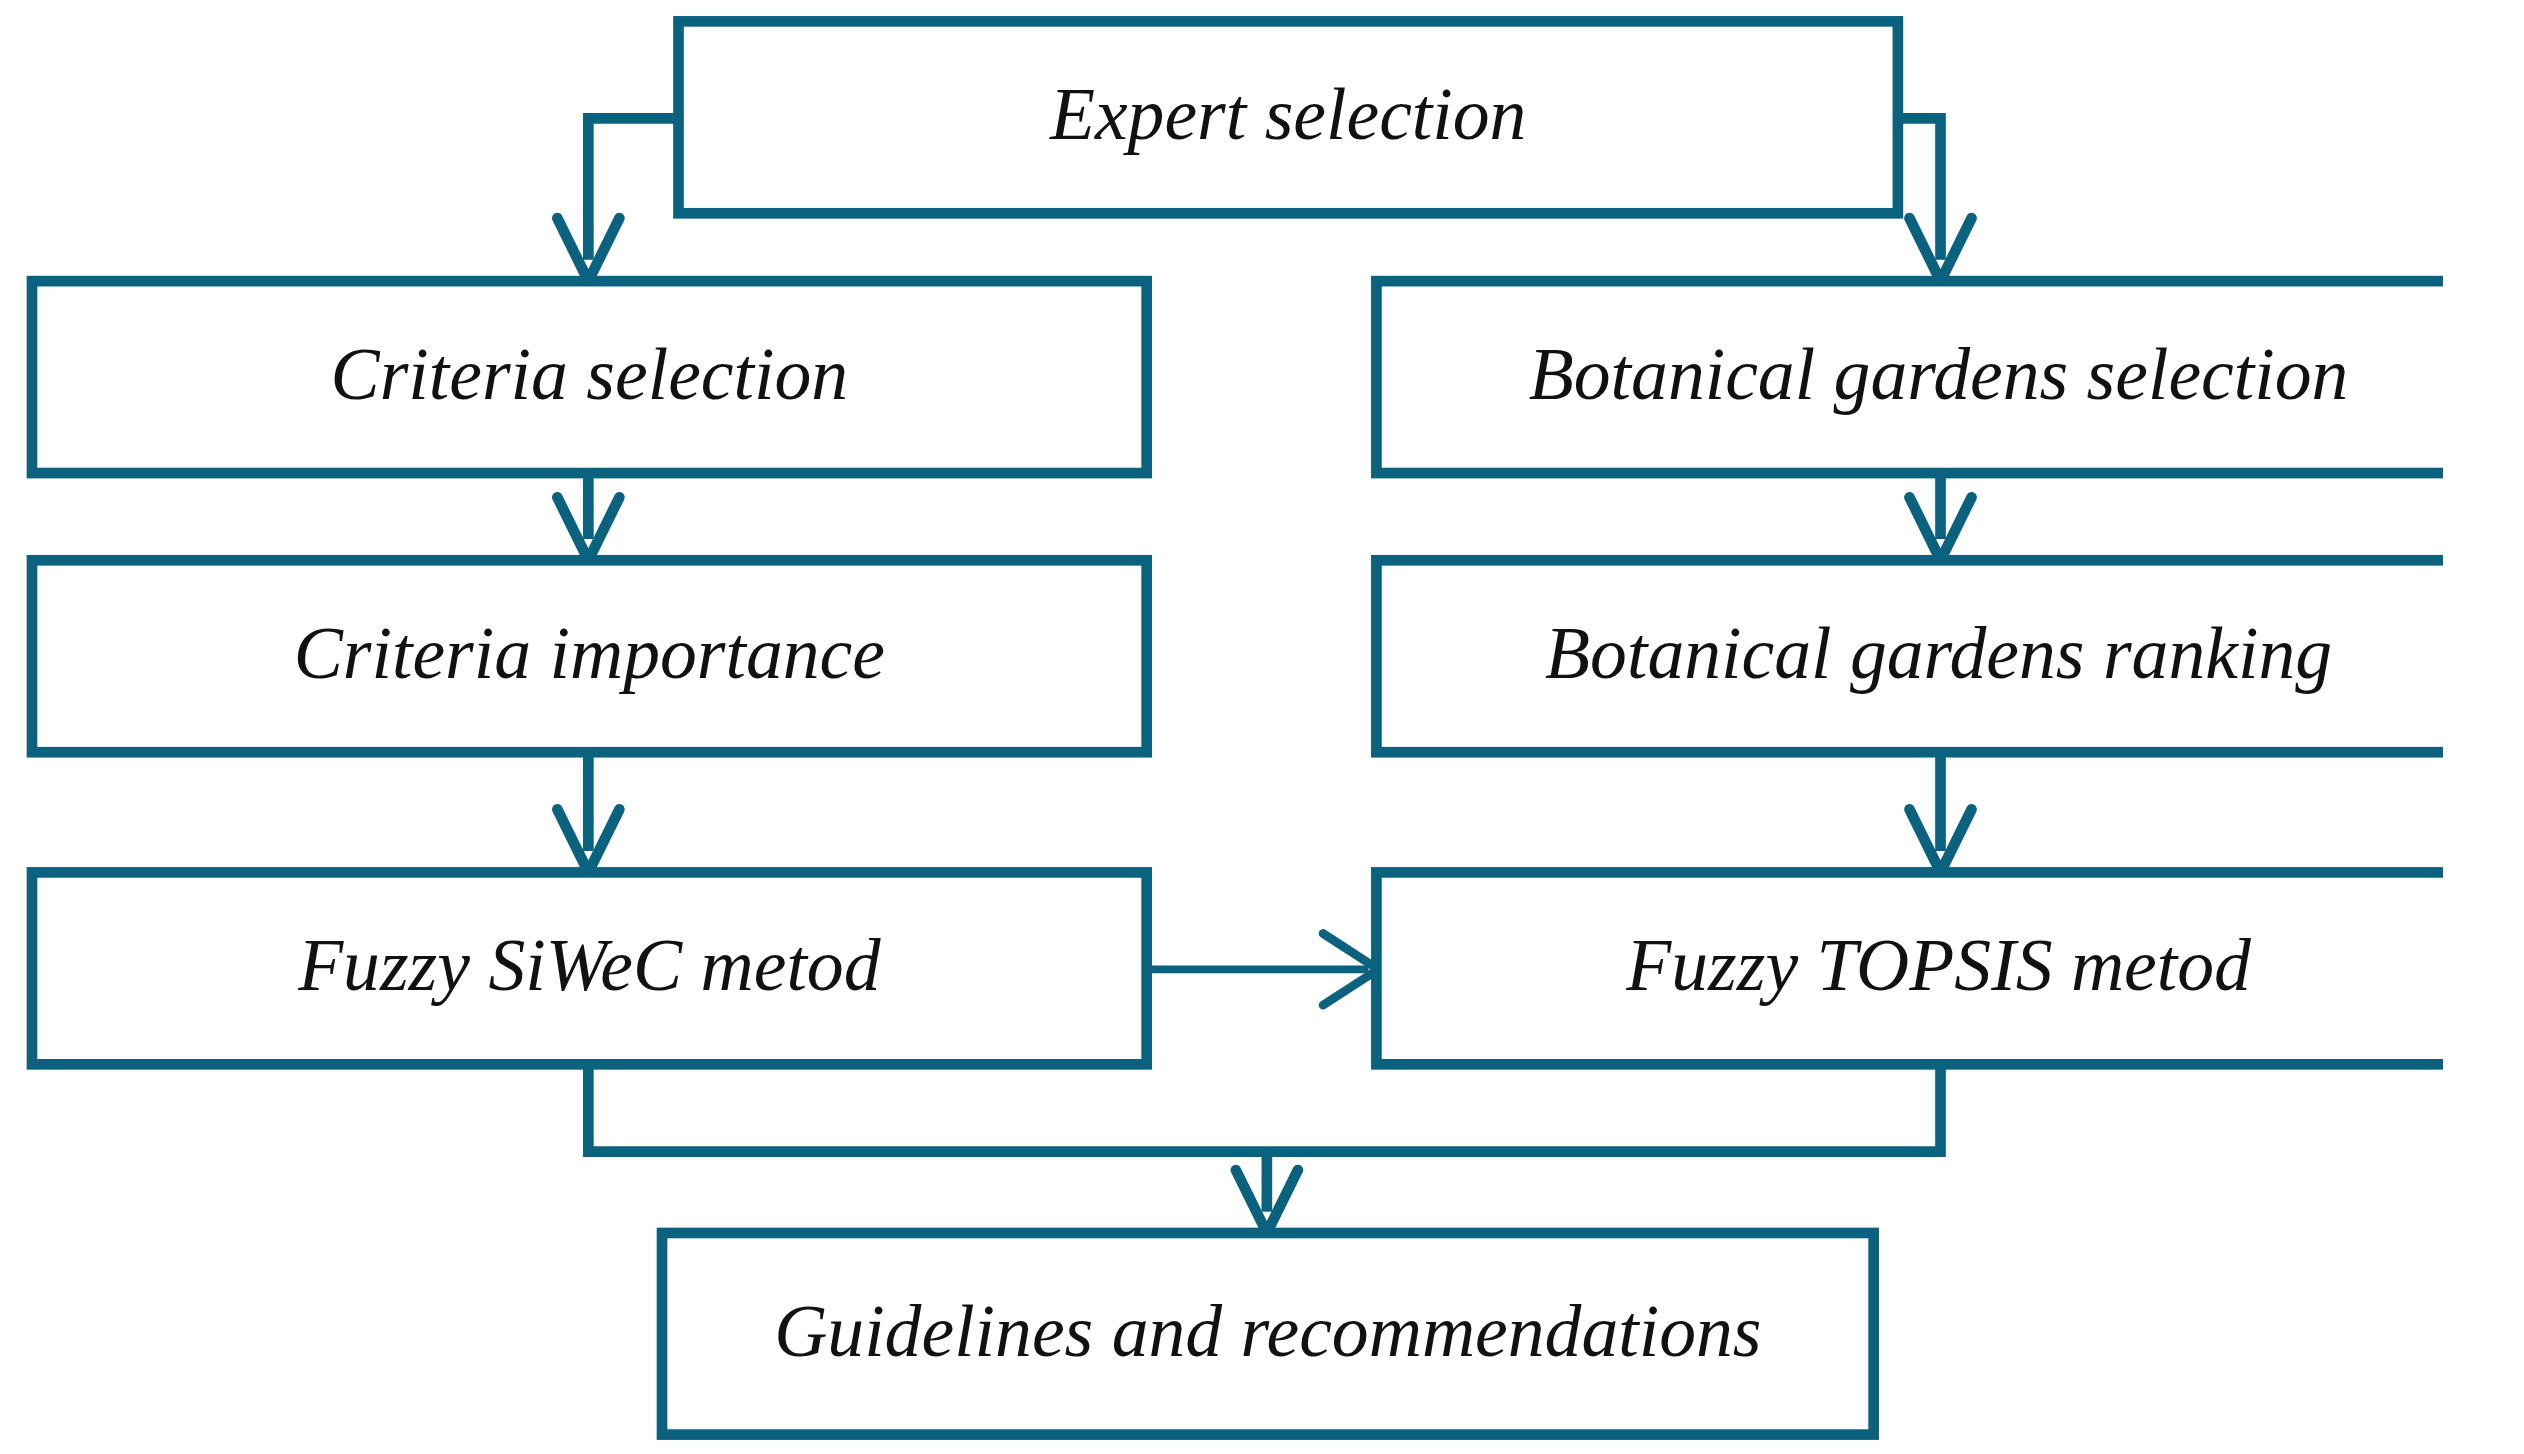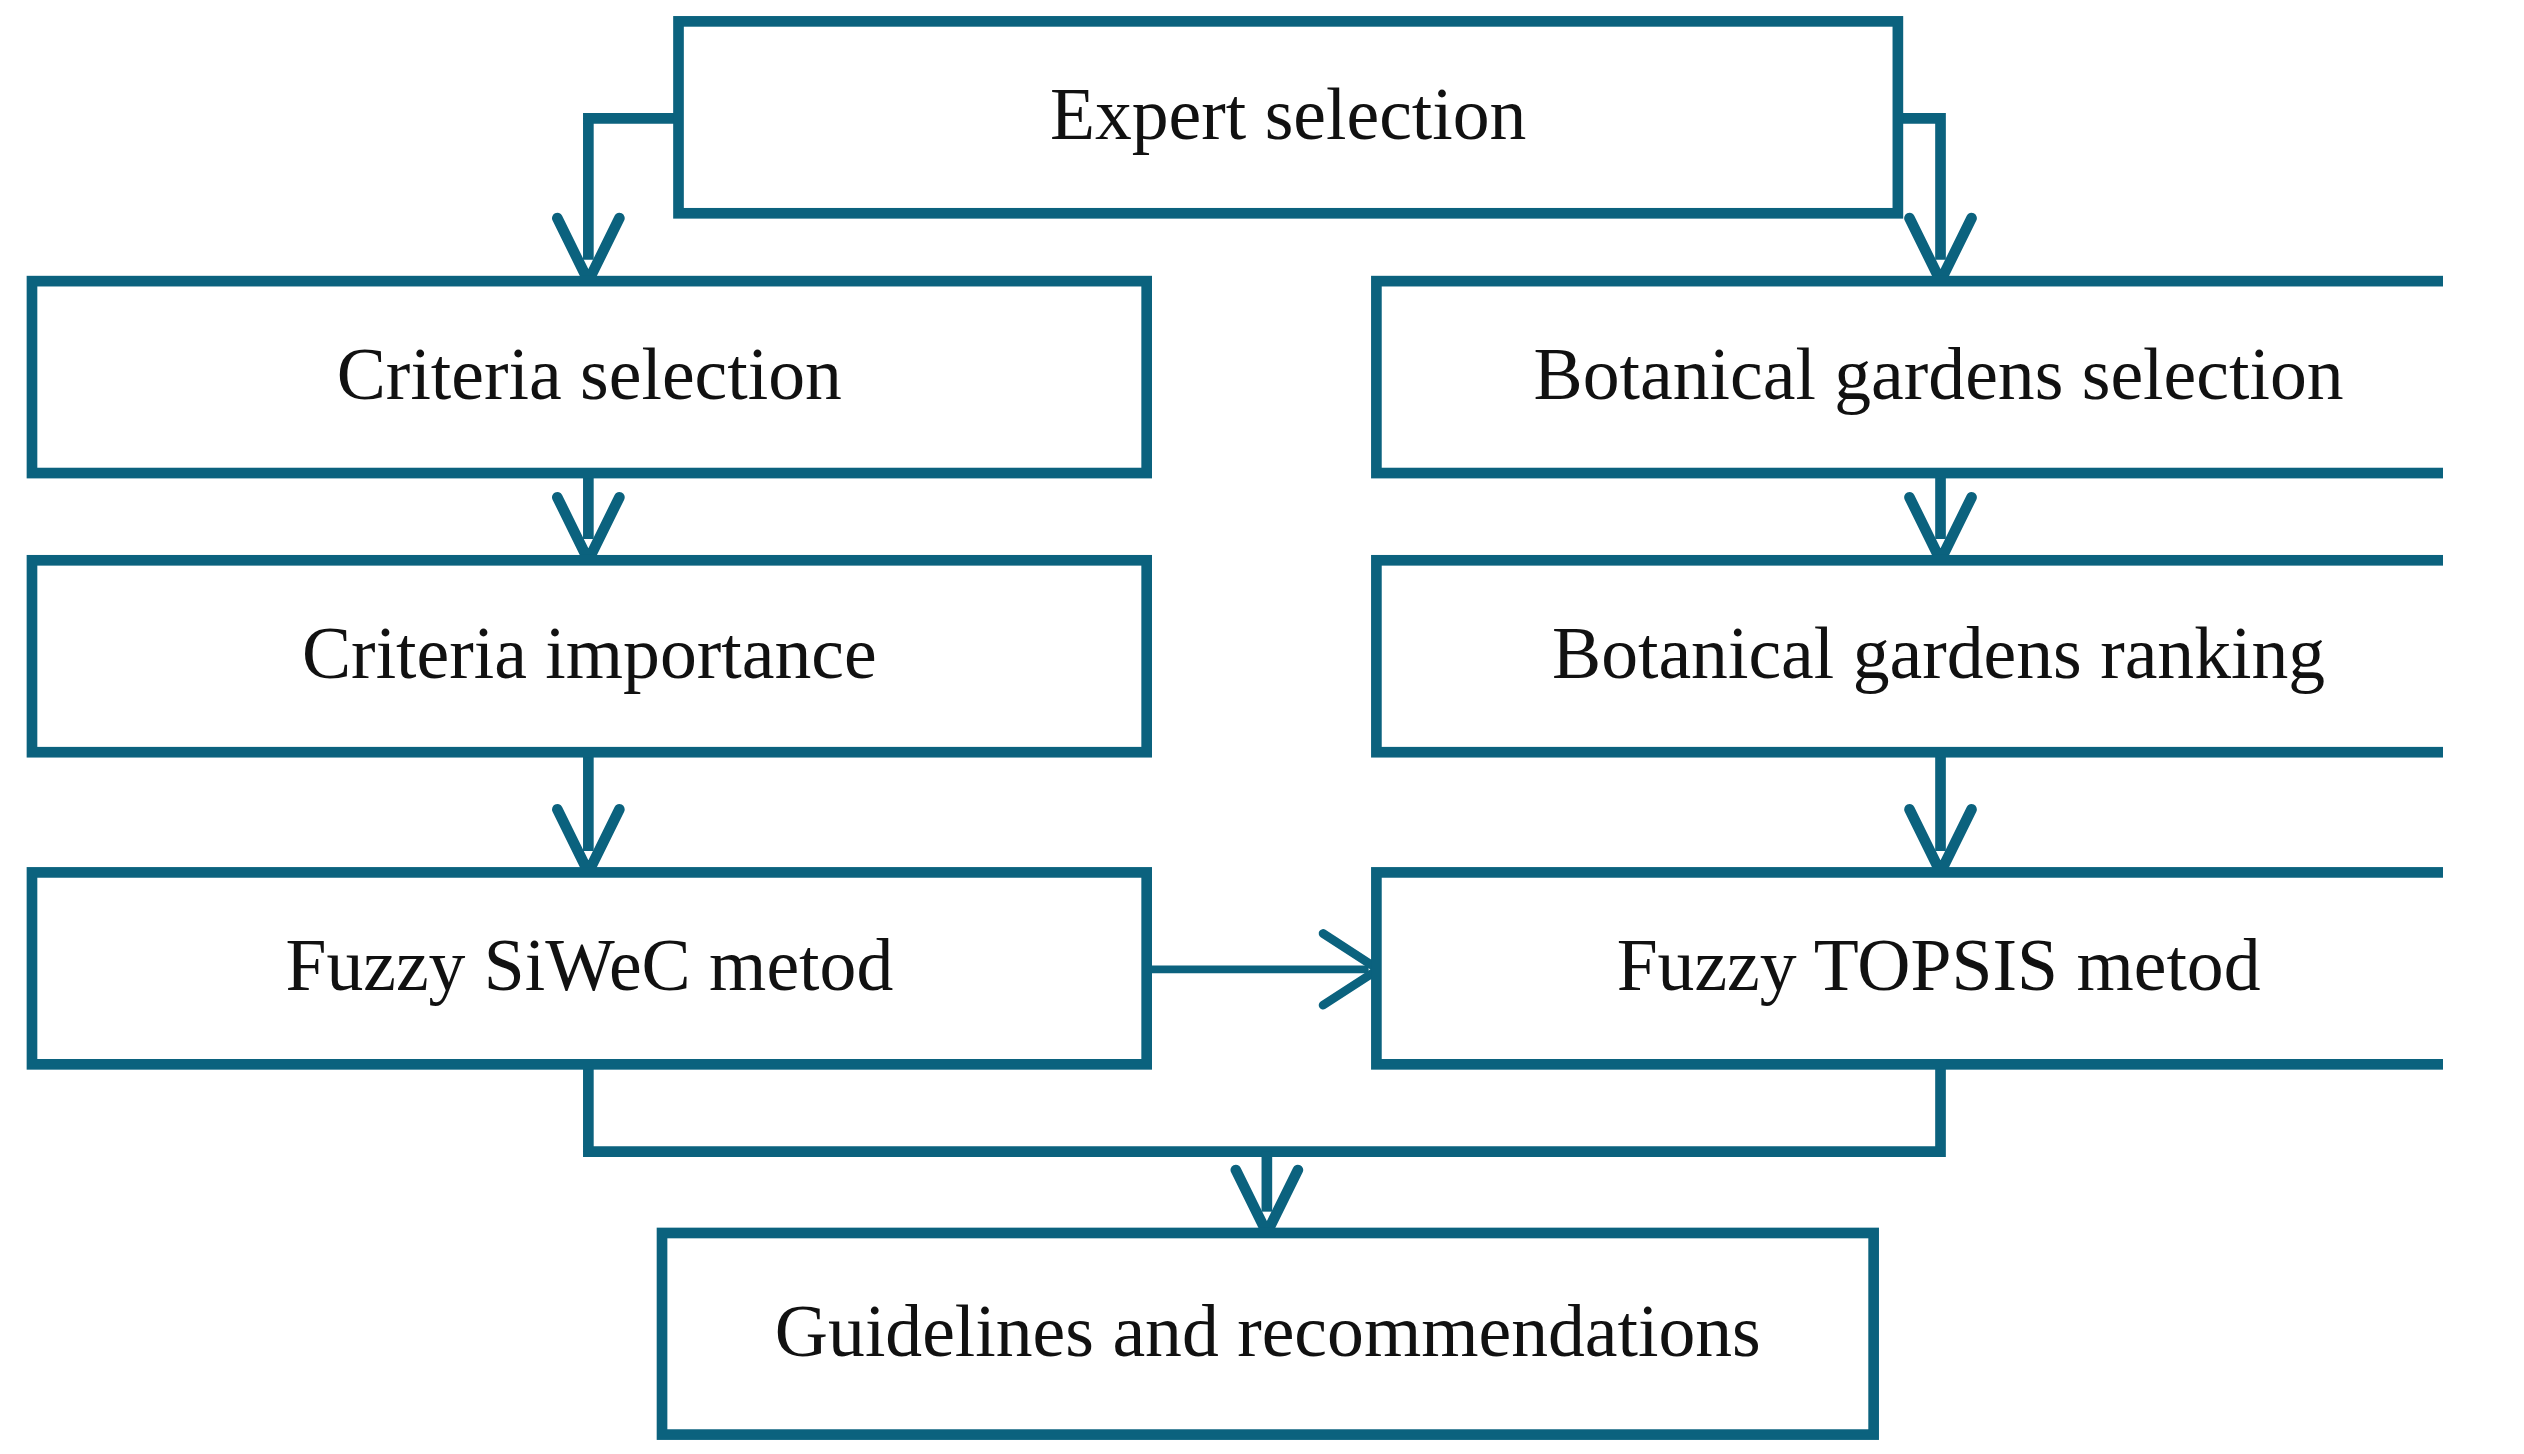--- a/index.html
+++ b/index.html
@@ -10,20 +10,21 @@
   }
   body {
     font-family: "Liberation Serif", "DejaVu Serif", serif;
   }
   #diagram-root {
     position: relative;
     width: 2443px;
     height: 1455px;
     background: #ffffff;
     overflow: hidden;
+    font-style: italic;
   }
   svg.flow-canvas {
     position: absolute;
     inset: 0;
     width: 2525px;
     height: 1455px;
     display: block;
   }
   .node-rect {
     fill: #ffffff;

